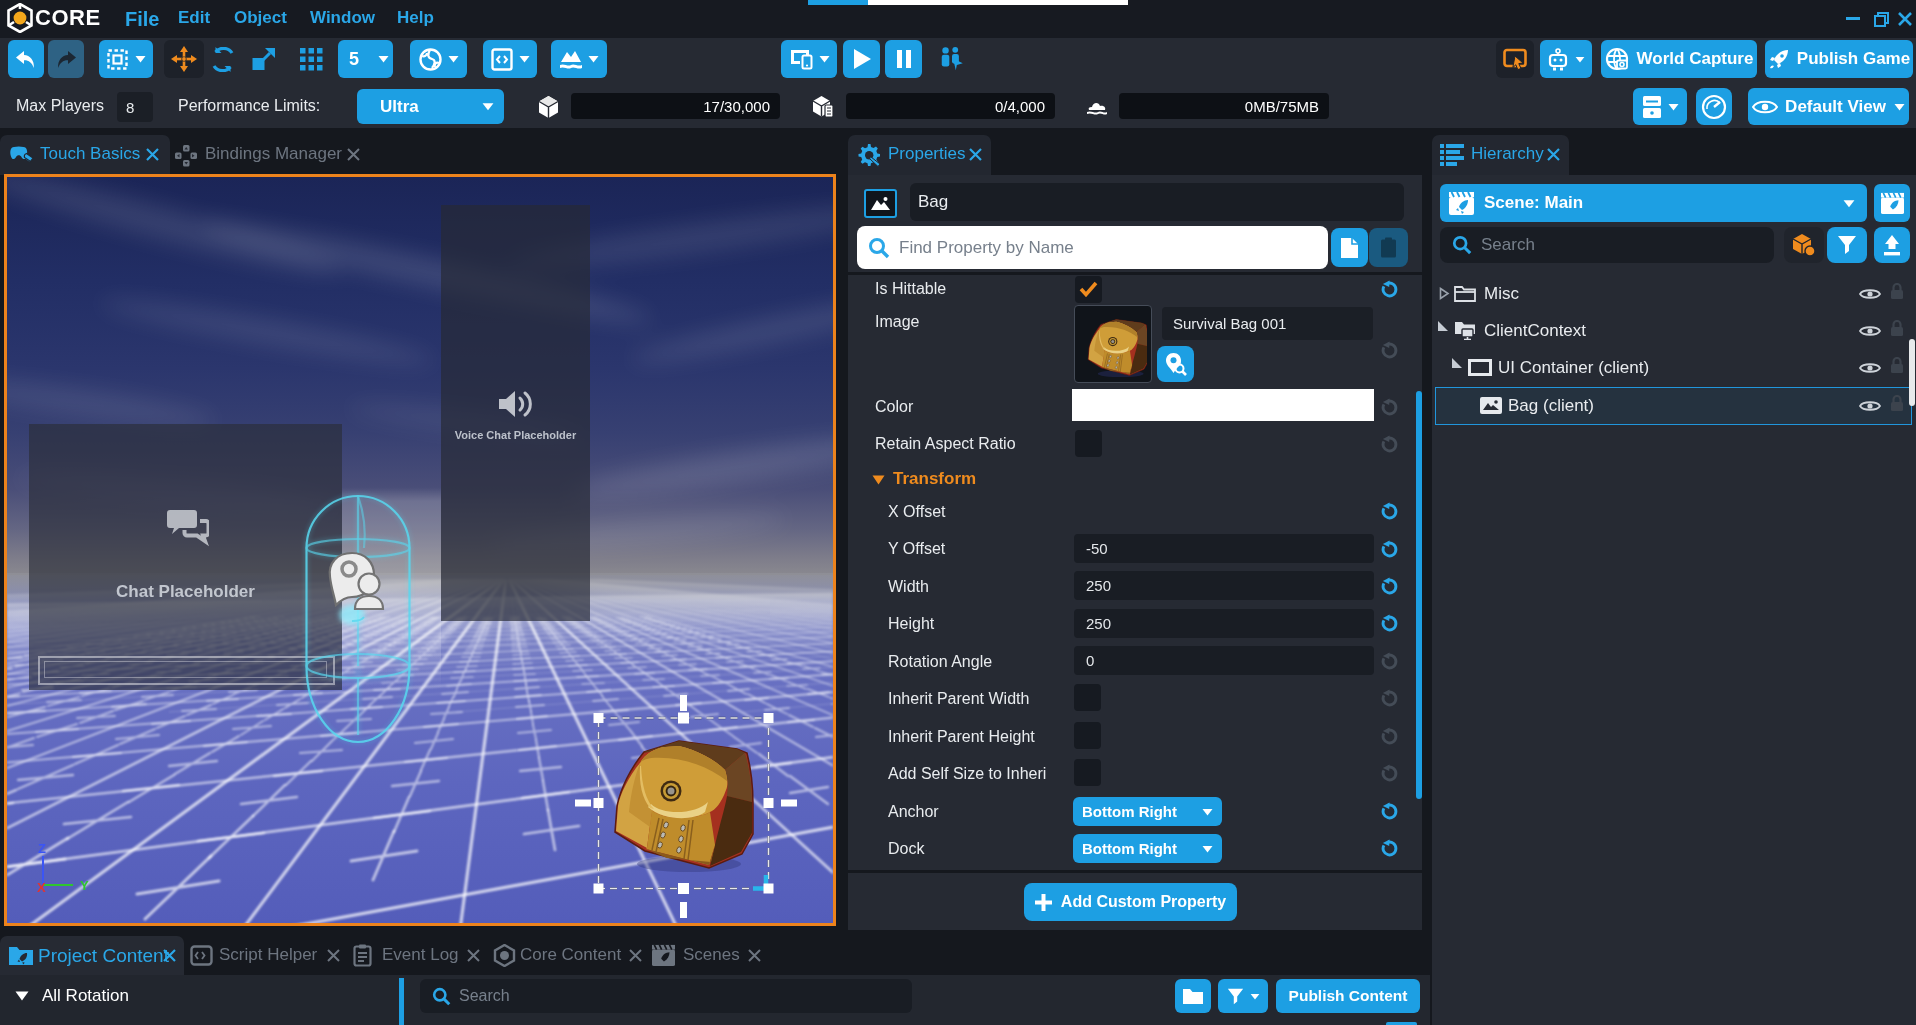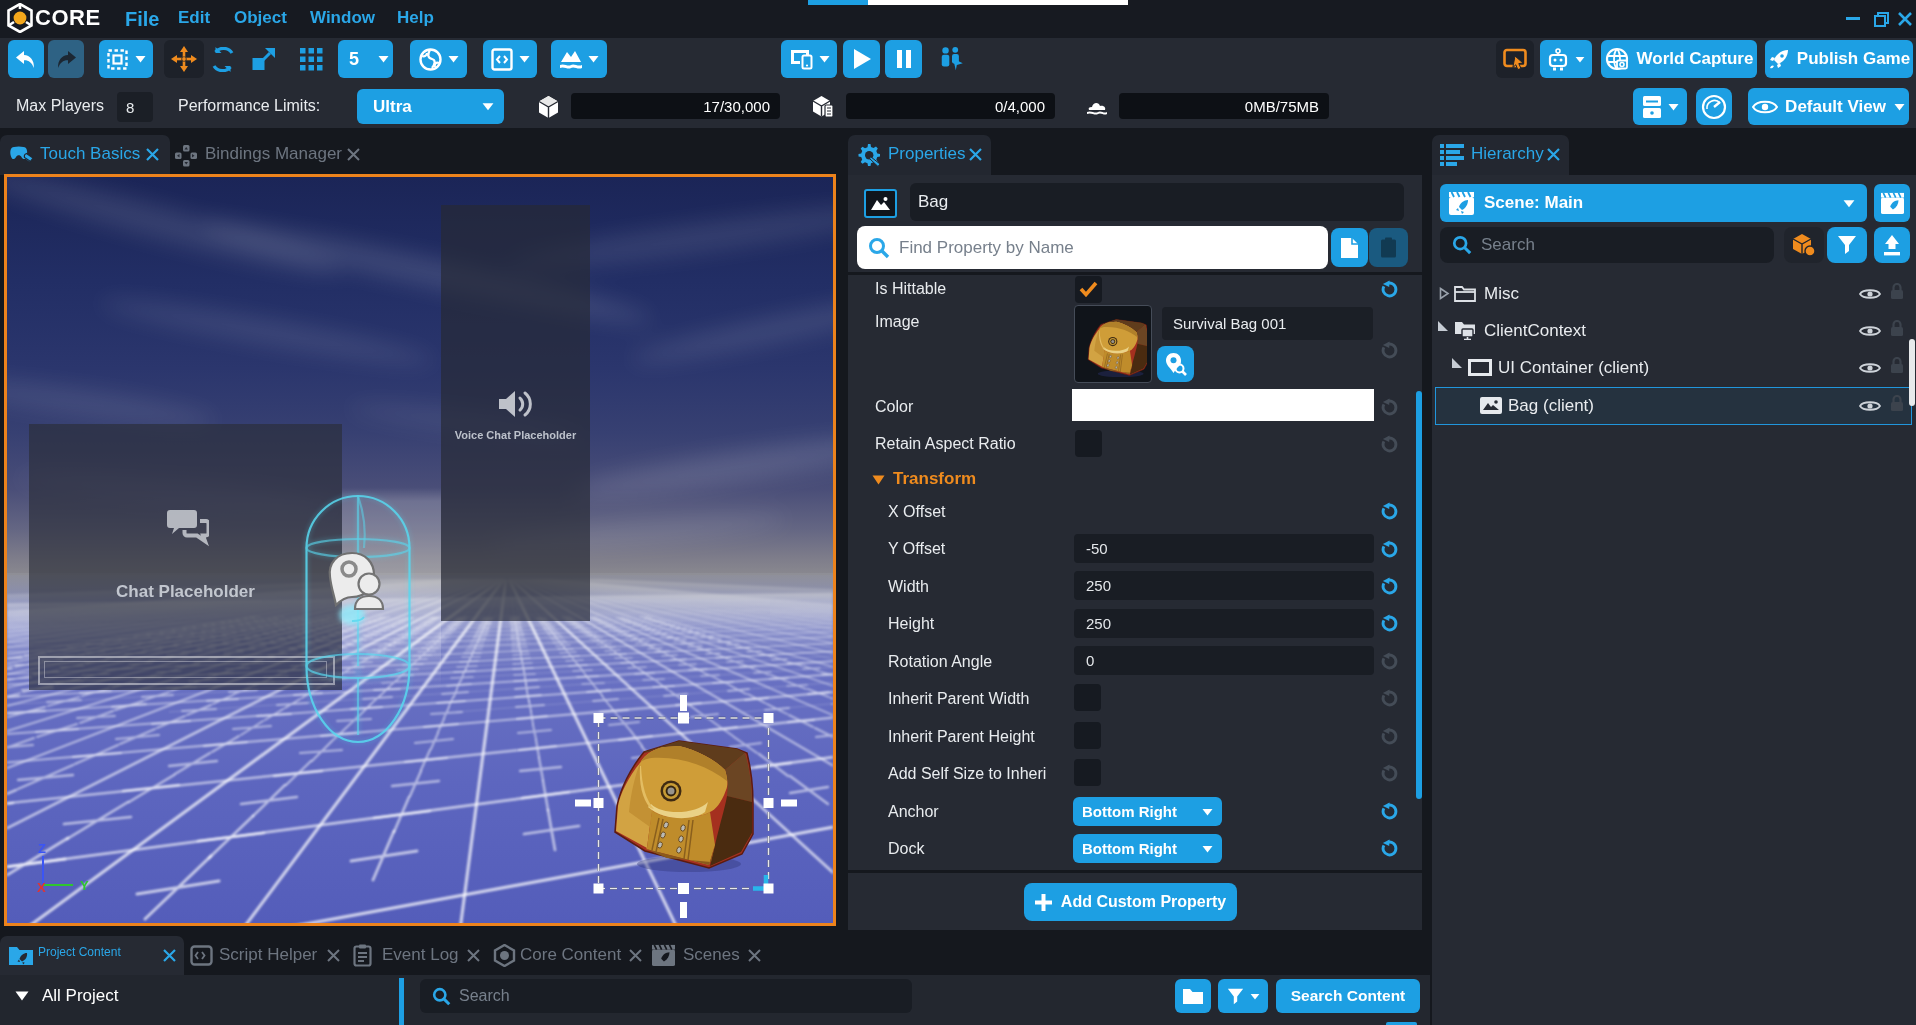--- a/index.html
+++ b/index.html
@@ -219,21 +219,21 @@
       <circle cx="14" cy="8" r="1.8" fill="#1d9fe3"></circle>
       <path d="M5 13 L2 12 L4 9 L7 10 Z M9 17 L10 20 L13 18 L12 15 Z M2 20 C3 17 5 17 6 18 C5 19 5 21 2 20 Z" fill="#fff"></path>
     </svg>Publish Game
   </div>
 </div>
 
 <div class="abs" style="left:0;top:88px;width:1916px;height:40px;background:#262a33;">
   <div class="abs" style="left:16px;top:9px;font-size:16px;color:#e9ecef;">Max Players</div>
   <div class="abs" style="left:117px;top:4px;width:36px;height:30px;background:#1b1f26;border-radius:4px;color:#e9ecef;font-size:15px;display:flex;align-items:center;padding-left:9px;">8</div>
   <div class="abs" style="left:178px;top:9px;font-size:16px;color:#e9ecef;">Performance Limits:</div>
-  <div class="btn blue bold" style="left:357px;top:1px;width:147px;height:35px;color:#fff;font-size:17px;justify-content:flex-start;padding-left:16px;">Ultra
+  <div class="btn blue bold" style="left:357px;top:1px;width:147px;height:35px;color:#fff;font-size:17px;justify-content:flex-start;padding-left:23px;">Ultra
     <svg width="12" height="9" viewBox="0 0 11 8" style="position:absolute;right:10px">
         <path d="M0.5 1 L10.5 1 L5.5 7.5 Z" fill="#fff"></path>
       </svg>
   </div>
 
   <svg class="abs" style="left:538px;top:7px" width="21" height="24" viewBox="0 0 21 24">
     <path d="M10.5 1 L20 6.5 V17.5 L10.5 23 L1 17.5 V6.5 Z" fill="#fff"></path>
     <path d="M10.5 1 L20 6.5 L10.5 12 L1 6.5 Z" fill="#e8e8e8"></path>
     <path d="M10.5 12 V23 M1 6.5 L10.5 12 L20 6.5" stroke="#262a33" stroke-width="1.4" fill="none"></path>
   </svg>
@@ -1524,21 +1524,21 @@
 </div>
 
 <div class="abs" style="left:0;top:931px;width:1430px;height:94px;background:#15181e;">
 
   <div class="abs" style="left:0;top:5px;width:184px;height:39px;background:#262a33;border-radius:7px 7px 0 0;">
     <svg class="abs" style="left:8px;top:9px" width="27" height="22" viewBox="0 0 27 22">
       <path d="M1 2 H9 L11.5 5 H25 V20 H1 Z" fill="#2aa7e8"></path>
       <path d="M19 8 C 15.5 8 12.5 10.5 11.5 14 L 14 16.5 C 17.5 15 19.5 12 19 8 Z" fill="#262a33"></path>
       <path d="M11 14.5 L9.5 16.5 L12 17 Z M14.5 17 L15 19.5 L16.8 17.8 Z" fill="#262a33"></path>
     </svg>
-    <div class="abs" style="left:38px;top:9px;font-size:12px;color:#2aa7e8;">Project Content</div>
+    <div class="abs" style="left:38px;top:9px;font-size:19px;color:#2aa7e8;">Project Content</div>
     <svg class="abs" style="left:163px;top:13px" width="13" height="13" viewBox="0 0 13 13">
         <path d="M1 1 L12 12 M12 1 L1 12" stroke="#2aa7e8" stroke-width="2.2"></path>
       </svg>
   </div>
   <svg class="abs" style="left:190px;top:14px" width="23" height="21" viewBox="0 0 23 21">
       <rect x="1.5" y="1.5" width="20" height="18" rx="3" fill="none" stroke="#6d7580" stroke-width="2.4"></rect>
       <path d="M8 7 L5.5 10.5 L8 14 M12 7 L14.5 10.5 L12 14" fill="none" stroke="#6d7580" stroke-width="1.8"></path>
     </svg>
   <div class="abs" style="left:219px;top:14px;font-size:17px;color:#6d7580;">Script Helper</div>
   <svg class="abs" style="left:327px;top:18px" width="13" height="13" viewBox="0 0 13 13">
@@ -1569,21 +1569,21 @@
     </svg>
   <div class="abs" style="left:683px;top:14px;font-size:17px;color:#6d7580;">Scenes</div>
   <svg class="abs" style="left:748px;top:18px" width="13" height="13" viewBox="0 0 13 13">
       <path d="M1 1 L12 12 M12 1 L1 12" stroke="#6d7580" stroke-width="2"></path>
     </svg>
 
   <div class="abs" style="left:0;top:44px;width:399px;height:50px;background:#22262e;">
     <svg class="abs" style="left:15px;top:16px" width="14" height="10" viewBox="0 0 14 10">
         <path d="M0.5 0.5 H13.5 L7 9.5 Z" fill="#fff"></path>
       </svg>
-    <div class="abs" style="left:42px;top:11px;font-size:17px;color:#fff;">All Project</div>
+    <div class="abs" style="left:42px;top:11px;font-size:17px;color:#fff;">All Rotation</div>
   </div>
   <div class="abs" style="left:399px;top:44px;width:1031px;height:50px;background:#23272f;"></div>
   <div class="abs" style="left:399px;top:47px;width:5px;height:47px;background:#1d9fe3;"></div>
   <div class="abs" style="left:420px;top:48px;width:492px;height:34px;background:#191d24;border-radius:6px;display:flex;align-items:center;">
     <svg style="margin-left:12px" width="19" height="19" viewBox="0 0 22 22">
         <circle cx="9" cy="9" r="6.5" fill="none" stroke="#2aa7e8" stroke-width="3"></circle>
         <path d="M14 14 L20 20" stroke="#2aa7e8" stroke-width="3.4"></path>
       </svg>
     <span style="margin-left:8px;color:#77808c;font-size:16px;">Search</span>
   </div>
@@ -1593,15 +1593,15 @@
       </svg>
   </div>
   <div class="btn blue" style="left:1218px;top:48px;width:50px;height:34px;">
     <svg width="17" height="17" viewBox="0 0 20 20">
         <path d="M1 1 H19 L12 10 V16 L8 19 V10 Z" fill="#fff"></path>
       </svg>
     <svg width="10" height="7" viewBox="0 0 11 8" style="margin-left:6px">
         <path d="M0.5 1 L10.5 1 L5.5 7.5 Z" fill="#fff"></path>
       </svg>
   </div>
-  <div class="btn blue bold" style="left:1276px;top:48px;width:144px;height:34px;color:#fff;font-size:15.5px;">Search Content</div>
+  <div class="btn blue bold" style="left:1276px;top:48px;width:144px;height:34px;color:#fff;font-size:15.5px;">Publish Content</div>
   <div class="abs" style="left:1386px;top:91px;width:31px;height:3px;background:#1d9fe3;border-radius:2px 2px 0 0;"></div>
 </div>
 
 </body></html>

